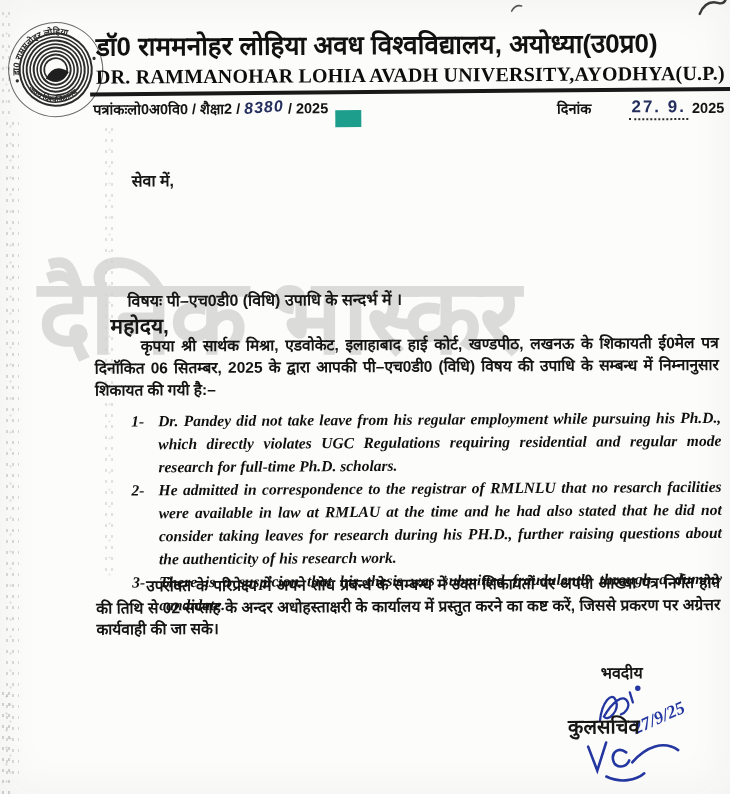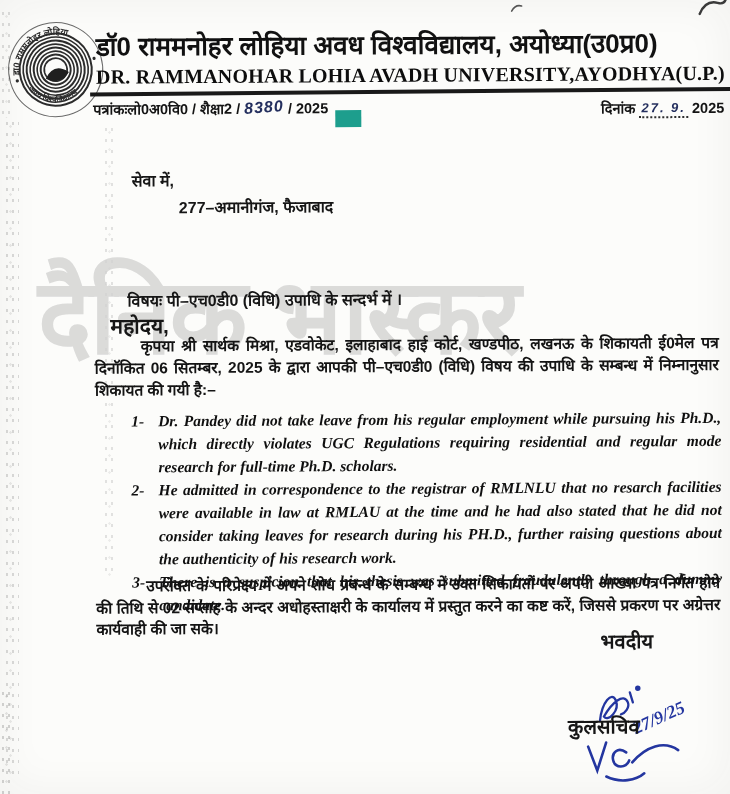--- a/index.html
+++ b/index.html
@@ -40,21 +40,21 @@
     position:absolute;left:98px;top:64px;width:632px;
     font-family:"Liberation Serif","DejaVu Serif",serif;
     font-size:20px;font-weight:700;letter-spacing:.2px;color:#0d0d0d;white-space:nowrap;
   }
   .head-rule{position:absolute;left:92px;top:90px;width:640px;height:3.6px;background:#191919;transform:rotate(-0.15deg);}
   .ref-row{position:absolute;left:95px;top:97px;width:633px;font-size:14.5px;font-weight:700;}
   .ref-left{position:absolute;left:0;top:0;white-space:nowrap;}
   .ink{color:#242f5e;}
   .ref-hand{display:inline-block;font-style:italic;font-size:16px;transform:rotate(-4deg) translateY(-1px);letter-spacing:1px;}
   .date-right{position:absolute;right:2px;top:2px;white-space:nowrap;}
-  .date-hand{display:inline-block;font-style:italic;font-size:13px;letter-spacing:2px;border-bottom:2px dotted #2c2c2c;padding:0 2px 1px 2px;transform:translateY(-1px);}
+  .date-hand{display:inline-block;font-size:17px;letter-spacing:2px;border-bottom:2px dotted #2c2c2c;padding:0 2px 1px 2px;transform:translateY(-1px);margin-left:34px;}
   .green-chip{position:absolute;left:337px;top:110px;width:26px;height:17px;background:#1d9e8d;}
   .corner-mark{position:absolute;right:0px;top:0px;}
   .tick-mark{position:absolute;left:512px;top:0px;}
   
   .hi{font-weight:700;color:#161616;}
   .salutation{position:absolute;left:133px;top:168px;font-size:16px;}
   .addr{position:absolute;left:180px;top:195px;font-size:16px;line-height:23.5px;}
   .subject{position:absolute;left:128px;top:288px;font-size:16px;}
   .greeting{position:absolute;left:111px;top:310px;font-size:21px;}
   .para1{
@@ -63,21 +63,21 @@
   }
   .complaints{position:absolute;left:131px;top:408px;width:590px;}
   .c-item{display:flex;font-family:"Liberation Serif","DejaVu Serif",serif;
     font-style:italic;font-weight:700;font-size:15.5px;line-height:23px;color:#101010;}
   .c-num{width:27px;flex:0 0 27px;}
   .c-text{flex:1;text-align:justify;}
   .closing{
     position:absolute;left:95px;top:574px;width:624px;
     font-size:15.5px;font-weight:700;line-height:21.5px;text-align:justify;text-indent:50px;
   }
-  .valediction{position:absolute;left:599px;top:629px;font-size:20px;}
+  .valediction{position:absolute;left:599px;top:663px;font-size:16px;}
   .designation{position:absolute;left:566px;top:714px;font-size:20px;}
   .sig-svg{position:absolute;left:540px;top:678px;}
 </style>
 </head>
 <body>
 
 <div class="page">
 
   <div class="speck-band band-top-left"></div>
   <div class="speck-band band-left"></div>
@@ -140,21 +140,20 @@
       </svg>
     </div>
     <div class="tick-mark">
       <svg width="14" height="10" viewBox="0 0 14 10">
         <path d="M2,8 Q6,1 12,3" fill="none" stroke="#555" stroke-width="1.6" stroke-linecap="round"></path>
       </svg>
     </div>
 
     <div class="salutation hi">सेवा में,</div>
     <div class="addr hi">
-      <div>277–अमानीगंज, फैजाबाद</div>
     </div>
 
     <div class="subject hi">विषयः पी–एच0डी0 (विधि) उपाधि के सन्दर्भ में ।</div>
     <div class="greeting hi">महोदय,</div>
 
     <div class="para1">कृपया श्री सार्थक मिश्रा, एडवोकेट, इलाहाबाद हाई कोर्ट, खण्डपीठ, लखनऊ के शिकायती ई0मेल पत्र दिनॉकित 06 सितम्बर, 2025 के द्वारा आपकी पी–एच0डी0 (विधि) विषय की उपाधि के सम्बन्ध में निम्नानुसार शिकायत की गयी है:–</div>
 
     <div class="complaints">
       <div class="c-item">
         <span class="c-num">1-</span>

